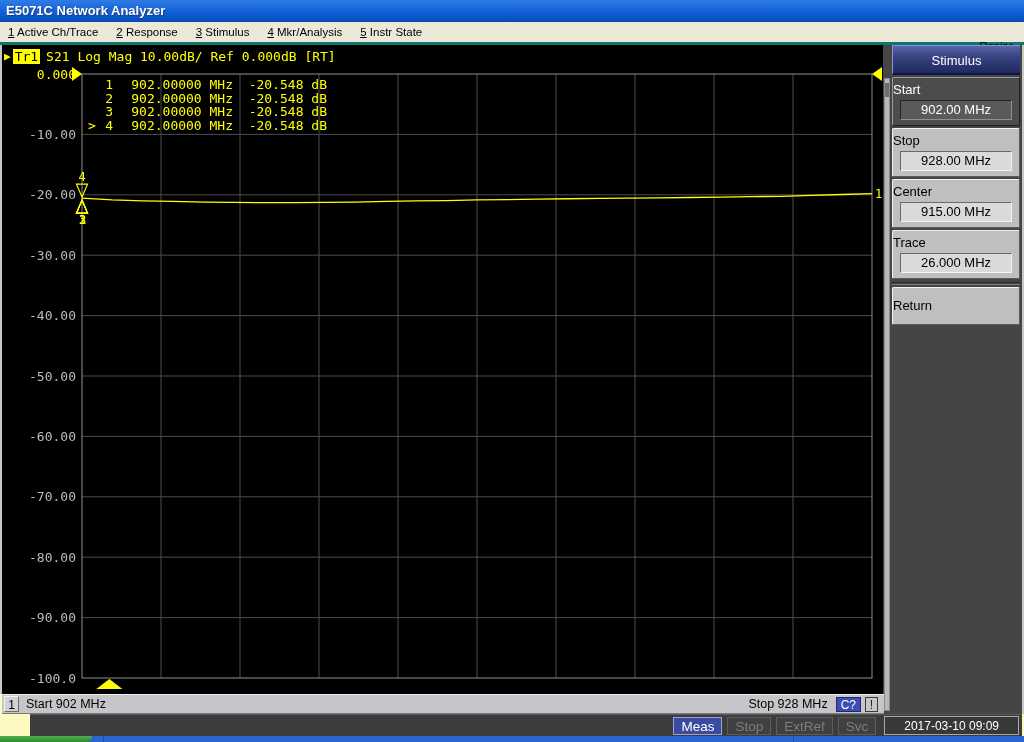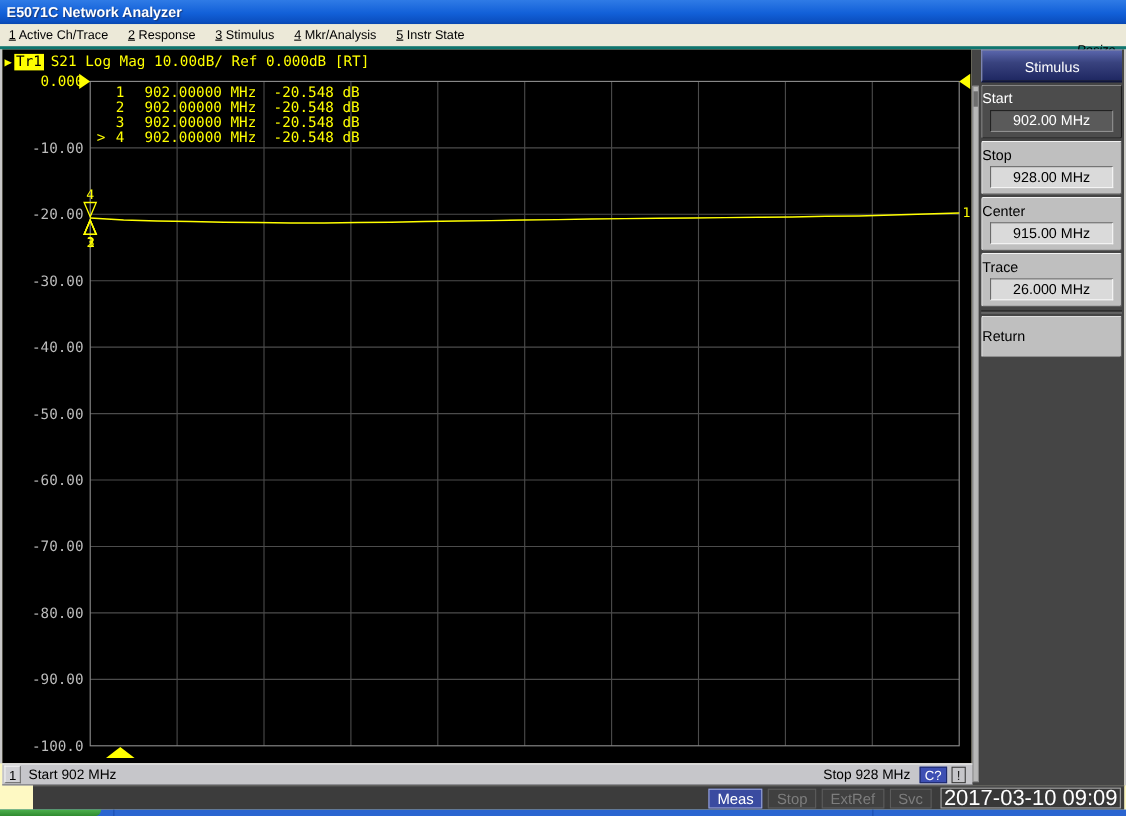--- a/index.html
+++ b/index.html
@@ -72,22 +72,22 @@
     border:1px solid #1e2a6e; font-size:12px; }
   .warn-box { margin-left:4px; margin-right:6px; width:13px; height:15px; line-height:14px; text-align:center;
     background:#c6c6ca; border:1px solid #3a3a3a; color:#222; font-size:12px; }
 
   
   .statusbar { position:absolute; left:0; top:714px; width:992px; height:22px; background:#3c3c3c;
     border-top:1px solid #5a5a5a; display:flex; align-items:center; justify-content:flex-end; font-size:13.5px;margin-left:30px; }
   .stat-item { padding:0 7px; height:18px; line-height:17px; margin-right:5px;
     background:#404040; border:1px solid #5c5c5c; color:#7d7d7d; }
   .stat-item.active { background:#3a4ba0; border-color:#9aa4d4; color:#fff; }
-  .datebox { height:19px; line-height:18px; padding:0 2px; margin-right:3px; margin-left:3px;
-    border:1px solid #a8a8a8; color:#fff; font-size:20px; background:#383838; }
+  .datebox { height:19px; line-height:18px; padding:0 19px; margin-right:3px; margin-left:3px;
+    border:1px solid #a8a8a8; color:#fff; font-size:12px; background:#383838; }
 
   
   .taskbar { position:absolute; left:0; top:736px; width:1024px; height:6px; background:#2a65d0; }
   .startbtn { position:absolute; left:0; top:0; width:92px; height:6px;
     background:linear-gradient(180deg,#4db04d,#2e8a2e); border-radius:0 0 6px 0; }
   .tb-sep1 { position:absolute; left:103px; top:0; width:1px; height:6px; background:#1c4fb0; }
   .tb-sep2 { position:absolute; left:793px; top:0; width:1px; height:6px; background:#1c4fb0; }
 </style>
 </head>
 <body>

